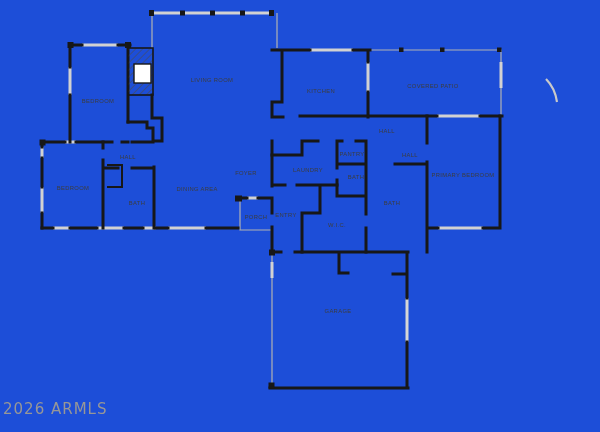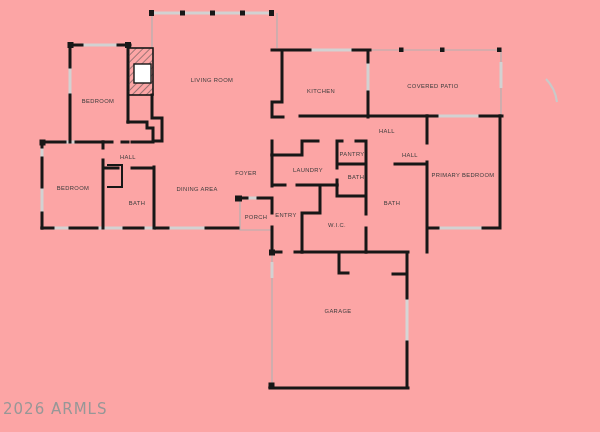--- a/index.html
+++ b/index.html
@@ -1,16 +1,16 @@
 <!DOCTYPE html>
 <html><head>
 <meta charset="utf-8">
 <style>
   html,body{margin:0;padding:0;background:#ffffff;}
-  #stage{position:relative;width:600px;height:432px;background:#fca5a5;overflow:hidden;
+  #stage{position:relative;width:600px;height:432px;background:#1d4ed8;overflow:hidden;
          font-family:"Liberation Sans",sans-serif;}
   svg{position:absolute;left:0;top:0;}
   .room-label{fill:#3d3d3d;font-size:5.8px;letter-spacing:.35px;text-anchor:middle;
               font-family:"Liberation Sans",sans-serif;}
   .watermark{fill:#979797;font-size:15px;letter-spacing:1px;
              font-family:"DejaVu Sans",sans-serif;}
 </style>
 </head>
 <body>
 

